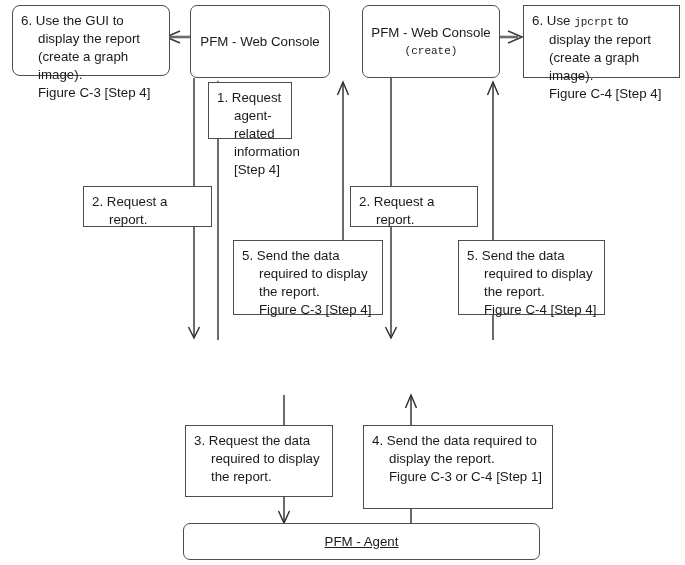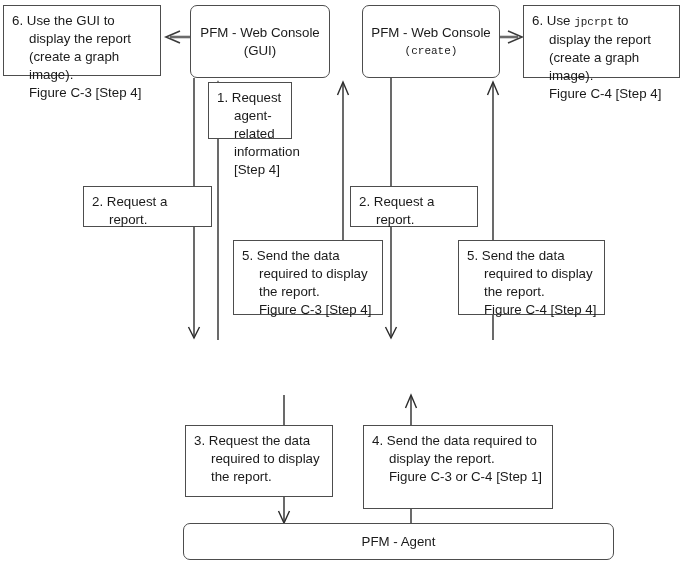--- a/index.html
+++ b/index.html
@@ -115,29 +115,28 @@
       <path class="edge-line" d="M284,395 L284,521"></path>
       <path class="edge-head" d="M278.5,511 L284,523 L289.5,511"></path>
     </g>
 
     <g>
       <path class="edge-line" d="M411,523 L411,397"></path>
       <path class="edge-head" d="M405.5,408 L411,395 L416.5,408"></path>
     </g>
   </svg>
 
-  <div class="node note" style="left:3px; top:5px; width:158px; height:71px;">
+  <div class="node note" style="left:12px; top:5px; width:158px; height:71px;border-radius:8px;">
     <span class="node-text">6. Use the GUI to display the report (create a graph image).
 Figure C-3 [Step 4]</span>
   </div>
 
   <div class="node center" style="left:190px; top:5px; width:140px; height:73px;">
     <div>
       <div>PFM - Web Console</div>
-      <div>(GUI)</div>
     </div>
   </div>
 
   <div class="node center" style="left:362px; top:5px; width:138px; height:73px;">
     <div>
       <div>PFM - Web Console</div>
       <div class="mono">(create)</div>
     </div>
   </div>
 
@@ -171,21 +170,21 @@
 
   <div class="node note" style="left:185px; top:425px; width:148px; height:72px;">
     <span class="node-text">3. Request the data required to display the report.</span>
   </div>
 
   <div class="node note" style="left:363px; top:425px; width:190px; height:84px;">
     <span class="node-text">4. Send the data required to display the report.
 Figure C-3 or C-4 [Step 1]</span>
   </div>
 
-  <div class="node center" style="left:183px; top:523px; width:431px; height:37px;">
+  <div class="node center" style="left:183px; top:523px; width:357px; height:37px;text-decoration:underline;">
     <span>PFM - Agent</span>
   </div>
 
   <svg class="edges over" viewBox="0 0 685 565">
     <g>
       <path class="edge-thick" d="M190,37 L170,37"></path>
       <path class="edge-thick-head" d="M180,31 L166,37 L180,43"></path>
     </g>
     <g>
       <path class="edge-thick" d="M500,37 L518,37"></path>

